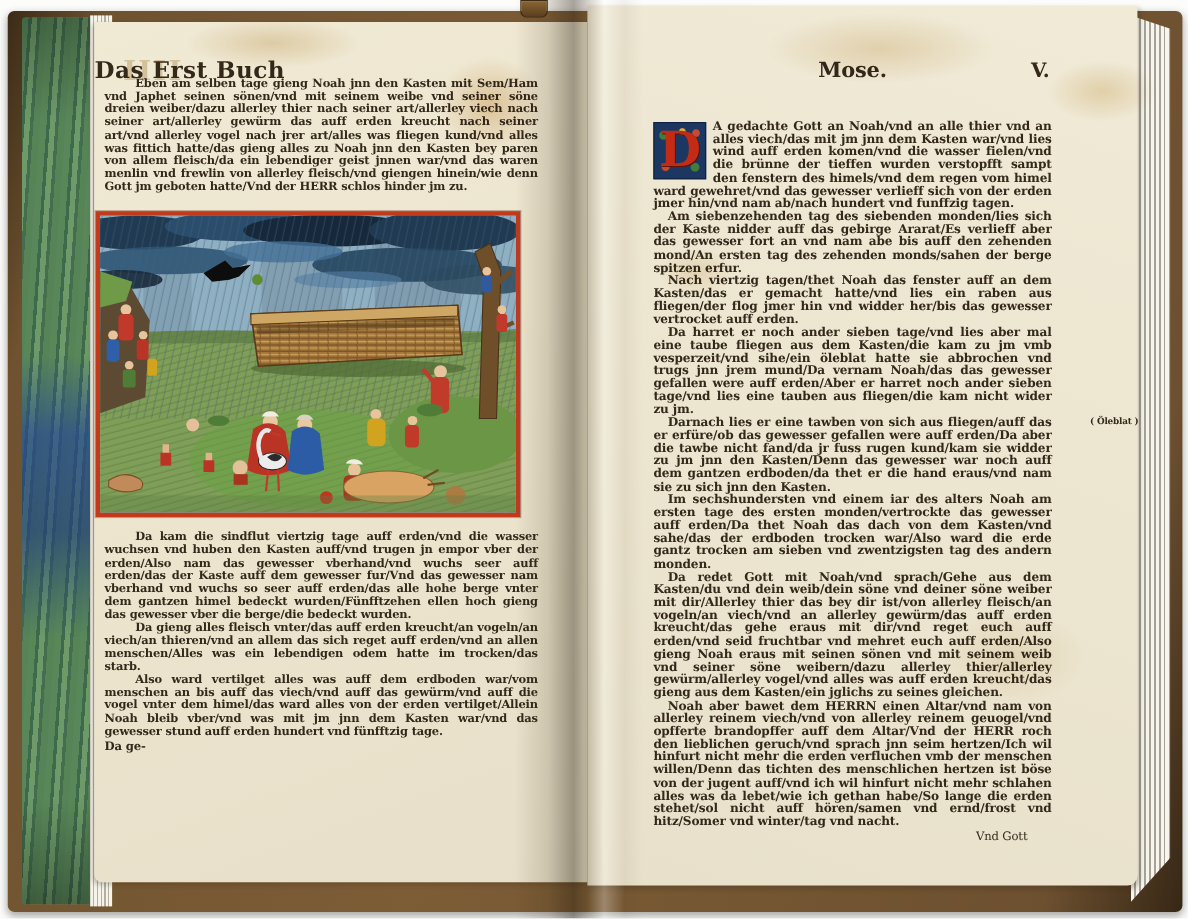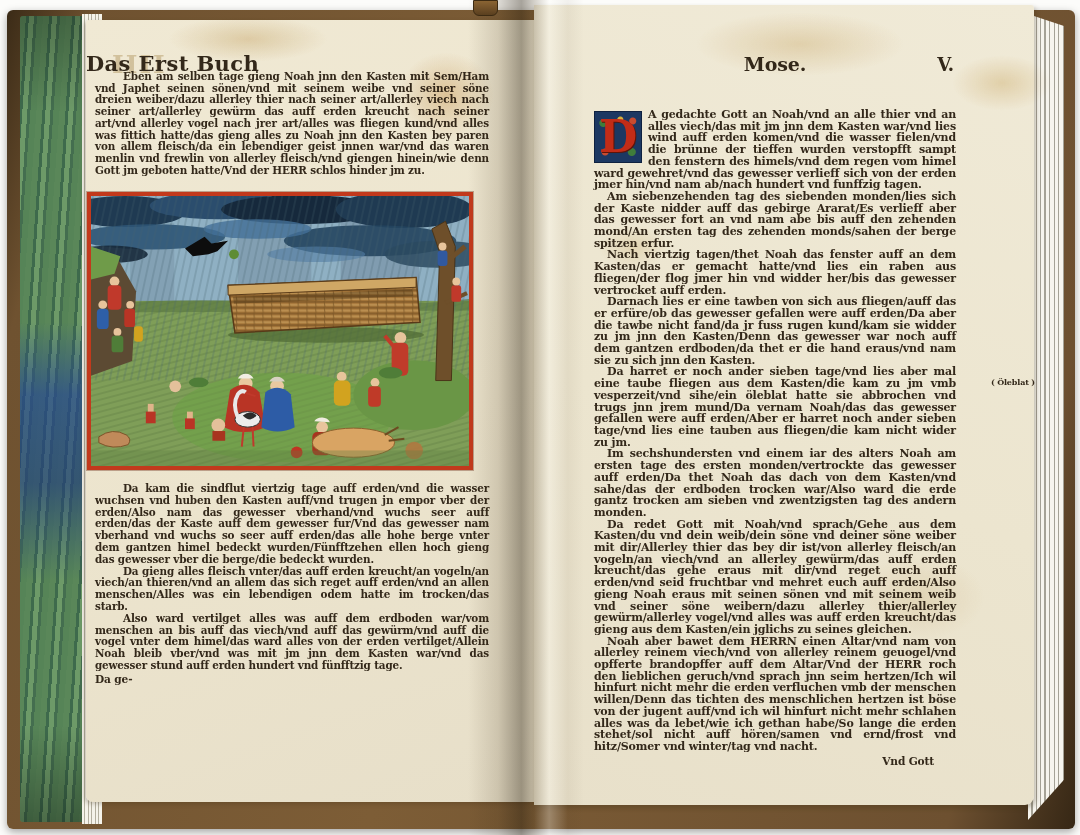--- a/index.html
+++ b/index.html
@@ -88,21 +88,21 @@
       radial-gradient(circle at 80% 80%,#3f7d3a 0 3.5px,transparent 4.5px),
       radial-gradient(circle at 55% 15%,#d7b13c 0 2.5px,transparent 3.5px),
       #1c3862;
     border:1px solid #0e2140;
     color:#c22c17;font-size:44px;line-height:50px;text-align:center;font-weight:700;
     text-shadow:1px 1px 0 #5e1408;
   }
   .rp-margin-note{position:absolute;left:404px;top:372px;width:97px;font-weight:700;}
   .rp-note-head{font-size:8px;text-align:right;line-height:10px;}
   .rp-note-text{font-size:8px;line-height:9.7px;text-align:justify;}
-  .rp-catchword{text-align:right;padding-right:22px;font-size:10.6px;font-weight:700;margin-top:2px;}
+  .rp-catchword{text-align:right;padding-right:22px;font-size:10.6px;font-weight:400;margin-top:2px;}
 </style>
 </head>
 <body data-name="book-photo">
 
 <div class="cover" data-name="book-cover"></div>
 <div class="foredge" data-name="fore-edge-marbled">
   <div class="blue-band" data-name="fore-edge-blue-band"></div>
 </div>
 <div class="edges-left" data-name="page-edges-left"></div>
 <div class="edges-right" data-name="page-edges-right"></div>
@@ -240,22 +240,22 @@
 
 <div class="page right-page bl" data-name="right-page">
   <div class="rp-running-head" data-name="running-head">Mose.</div>
   <div class="rp-folio" data-name="folio-number">V.</div>
 
   <div class="rp-text" data-name="right-text-block">
     <span class="rp-dropcap" data-name="illuminated-initial-d">D</span>
     <p class="first" data-name="right-paragraph-1">A gedachte Gott an Noah/vnd an alle thier vnd an alles viech/das mit jm jnn dem Kasten war/vnd lies wind auff erden komen/vnd die wasser fielen/vnd die brünne der tieffen wurden verstopfft sampt den fenstern des himels/vnd dem regen vom himel ward gewehret/vnd das gewesser verlieff sich von der erden jmer hin/vnd nam ab/nach hundert vnd funffzig tagen.</p>
     <p data-name="right-paragraph-2">Am siebenzehenden tag des siebenden monden/lies sich der Kaste nidder auff das gebirge Ararat/Es verlieff aber das gewesser fort an vnd nam abe bis auff den zehenden mond/An ersten tag des zehenden monds/sahen der berge spitzen erfur.</p>
     <p data-name="right-paragraph-3">Nach viertzig tagen/thet Noah das fenster auff an dem Kasten/das er gemacht hatte/vnd lies ein raben aus fliegen/der flog jmer hin vnd widder her/bis das gewesser vertrocket auff erden.</p>
+    <p data-name="right-paragraph-5">Da harret er noch ander sieben tage/vnd lies aber mal eine taube fliegen aus dem Kasten/die kam zu jm vmb vesperzeit/vnd sihe/ein öleblat hatte sie abbrochen vnd trugs jnn jrem mund/Da vernam Noah/das das gewesser gefallen were auff erden/Aber er harret noch ander sieben tage/vnd lies eine tauben aus fliegen/die kam nicht wider zu jm.</p>
     <p data-name="right-paragraph-4">Darnach lies er eine tawben von sich aus fliegen/auff das er erfüre/ob das gewesser gefallen were auff erden/Da aber die tawbe nicht fand/da jr fuss rugen kund/kam sie widder zu jm jnn den Kasten/Denn das gewesser war noch auff dem gantzen erdboden/da thet er die hand eraus/vnd nam sie zu sich jnn den Kasten.</p>
-    <p data-name="right-paragraph-5">Da harret er noch ander sieben tage/vnd lies aber mal eine taube fliegen aus dem Kasten/die kam zu jm vmb vesperzeit/vnd sihe/ein öleblat hatte sie abbrochen vnd trugs jnn jrem mund/Da vernam Noah/das das gewesser gefallen were auff erden/Aber er harret noch ander sieben tage/vnd lies eine tauben aus fliegen/die kam nicht wider zu jm.</p>
     <p data-name="right-paragraph-6">Im sechshundersten vnd einem iar des alters Noah am ersten tage des ersten monden/vertrockte das gewesser auff erden/Da thet Noah das dach von dem Kasten/vnd sahe/das der erdboden trocken war/Also ward die erde gantz trocken am sieben vnd zwentzigsten tag des andern monden.</p>
     <p data-name="right-paragraph-7">Da redet Gott mit Noah/vnd sprach/Gehe aus dem Kasten/du vnd dein weib/dein söne vnd deiner söne weiber mit dir/Allerley thier das bey dir ist/von allerley fleisch/an vogeln/an viech/vnd an allerley gewürm/das auff erden kreucht/das gehe eraus mit dir/vnd reget euch auff erden/vnd seid fruchtbar vnd mehret euch auff erden/Also gieng Noah eraus mit seinen sönen vnd mit seinem weib vnd seiner söne weibern/dazu allerley thier/allerley gewürm/allerley vogel/vnd alles was auff erden kreucht/das gieng aus dem Kasten/ein jglichs zu seines gleichen.</p>
     <p data-name="right-paragraph-8">Noah aber bawet dem HERRN einen Altar/vnd nam von allerley reinem viech/vnd von allerley reinem geuogel/vnd opfferte brandopffer auff dem Altar/Vnd der HERR roch den lieblichen geruch/vnd sprach jnn seim hertzen/Ich wil hinfurt nicht mehr die erden verfluchen vmb der menschen willen/Denn das tichten des menschlichen hertzen ist böse von der jugent auff/vnd ich wil hinfurt nicht mehr schlahen alles was da lebet/wie ich gethan habe/So lange die erden stehet/sol nicht auff hören/samen vnd ernd/frost vnd hitz/Somer vnd winter/tag vnd nacht.</p>
     <div class="rp-catchword" data-name="right-catchword">Vnd Gott</div>
   </div>
 
   <div class="rp-margin-note" data-name="margin-note">
     <div class="rp-note-head" data-name="margin-note-heading">( Öleblat )</div>
   </div>
 </div>

